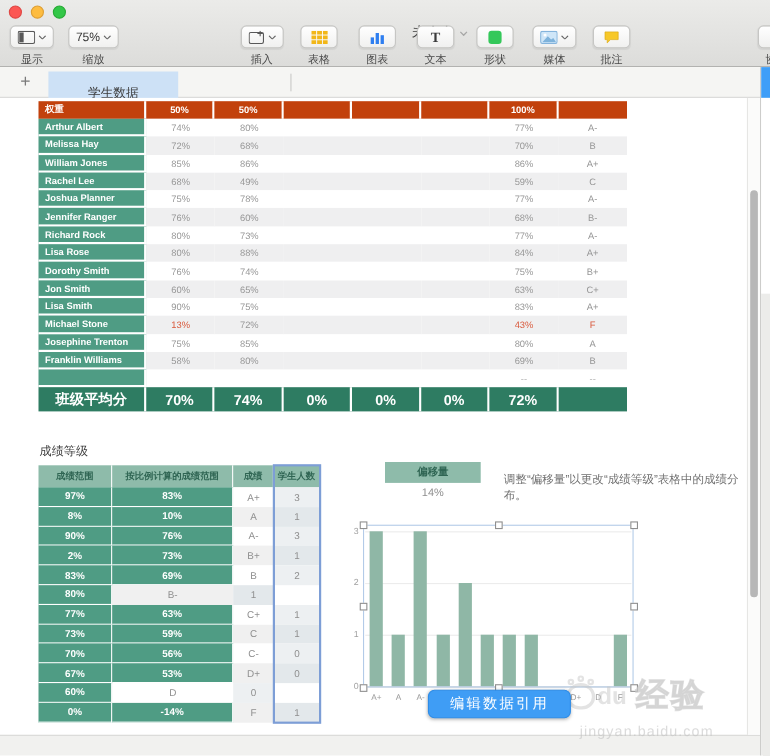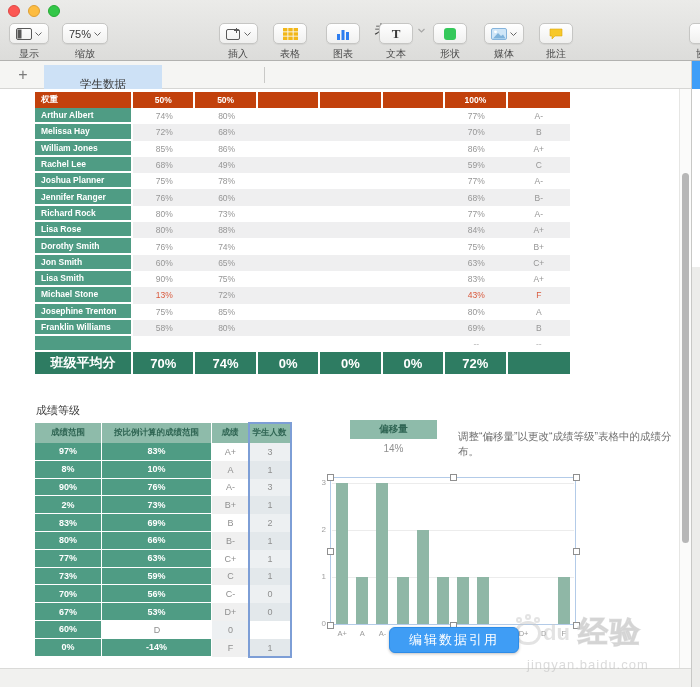--- a/index.html
+++ b/index.html
@@ -489,21 +489,20 @@
 
       <div class="grow">
         <div class="gteal">83%</div>
         <div class="gteal">69%</div>
         <div class="gplain">B</div>
         <div class="gsel">2</div>
       </div>
 
       <div class="grow">
         <div class="gteal">80%</div>
-        <div class="gteal">66%</div>
         <div class="gplain">B-</div>
         <div class="gsel">1</div>
       </div>
 
       <div class="grow">
         <div class="gteal">77%</div>
         <div class="gteal">63%</div>
         <div class="gplain">C+</div>
         <div class="gsel">1</div>
       </div>

